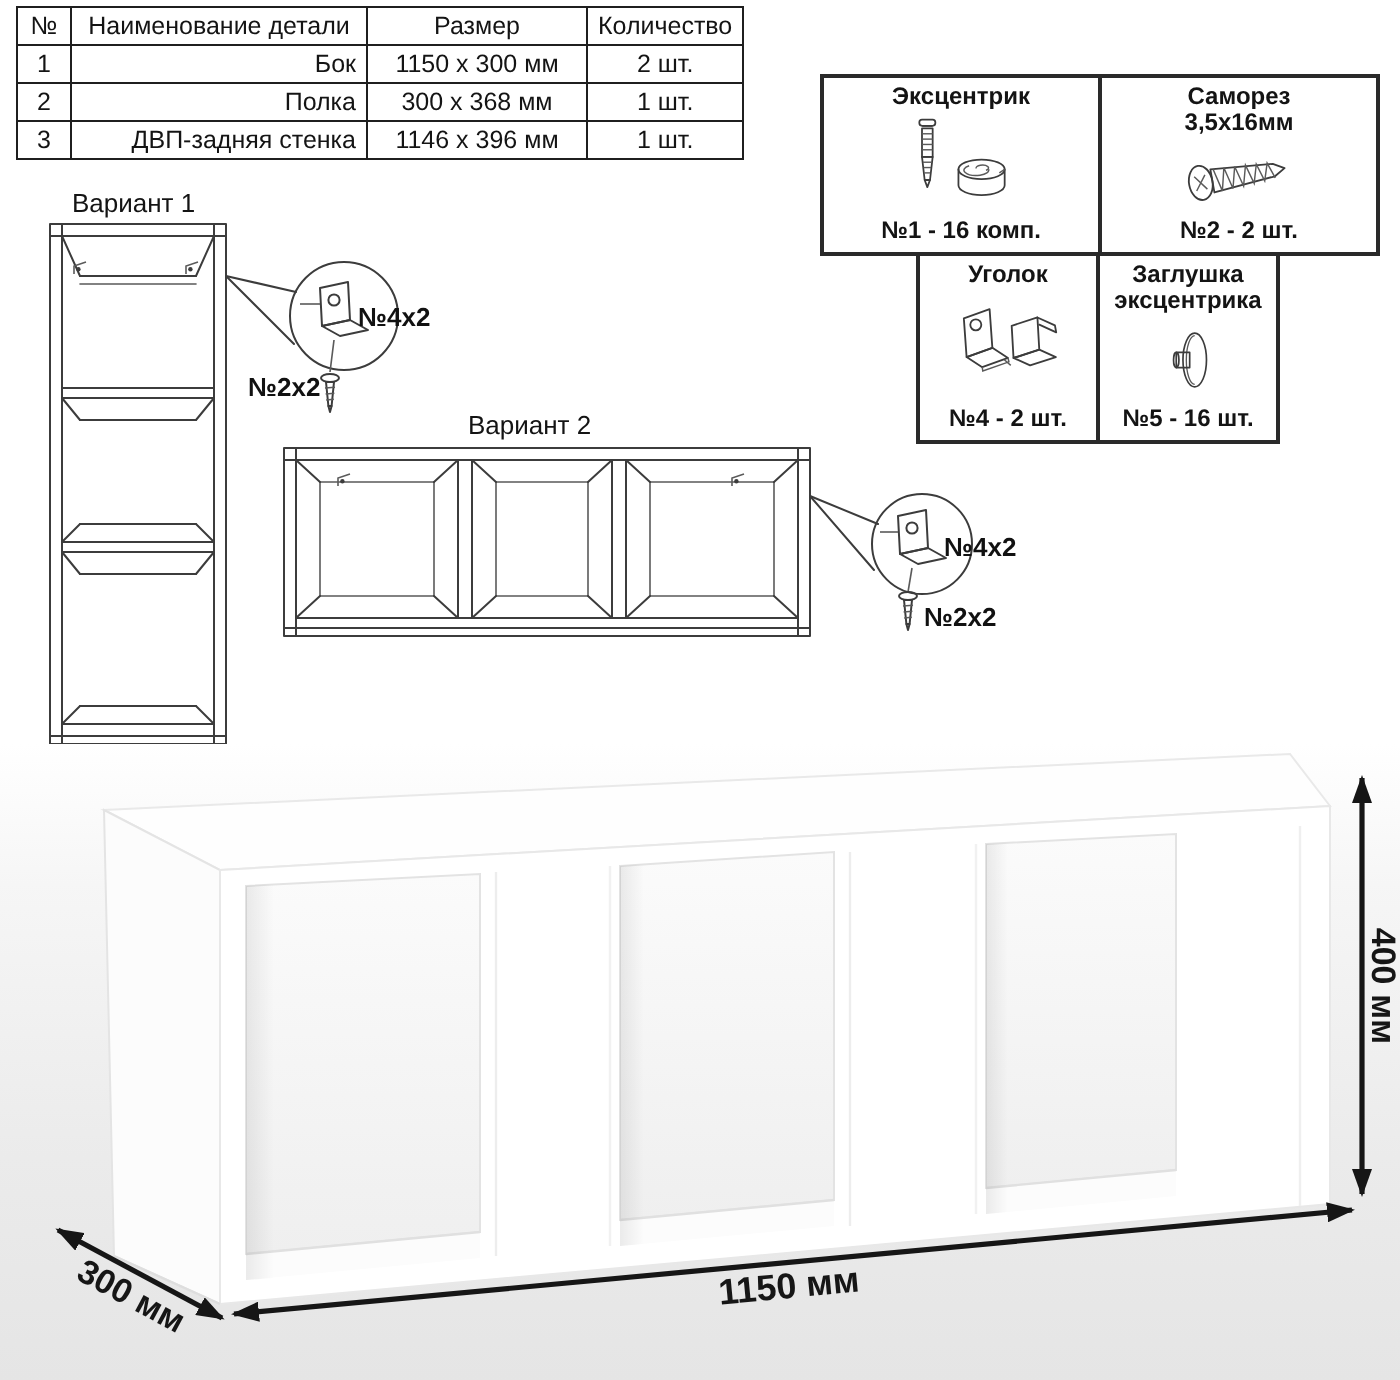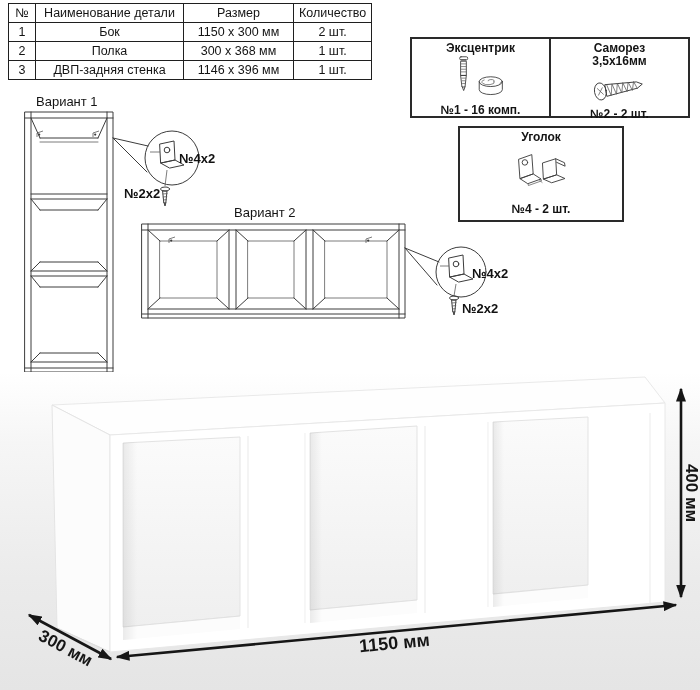--- a/index.html
+++ b/index.html
@@ -4,21 +4,21 @@
 <style>
   html,body{margin:0;padding:0;background:#fff;}
   .page{position:relative;width:700px;height:690px;background:#ffffff;overflow:hidden;
         font-family:"Liberation Sans",sans-serif;color:#111;}
   
   table.parts{position:absolute;left:8px;top:3px;border-collapse:collapse;table-layout:fixed;}
   table.parts th,table.parts td{border:1.5px solid #1f1f1f;font-size:12.5px;font-weight:400;
         padding:0 5px;height:18px;white-space:nowrap;color:#141414;}
   table.parts th{text-align:center;}
   td.c{text-align:center;}
-  td.l{text-align:center;}
+  td.l{text-align:right;}
   
   .hwrow{position:absolute;display:flex;background:#fff;border:2px solid #2a2a2a;box-sizing:border-box;}
   .hwcell{flex:1;display:flex;flex-direction:column;align-items:center;box-sizing:border-box;
         border-right:2px solid #2a2a2a;padding:3px 2px 4px 2px;min-width:0;}
   .hwcell:last-child{border-right:none;}
   .hwtitle{font-size:12px;font-weight:700;line-height:1.12;text-align:center;color:#141414;}
   .hwicon{flex:1;display:flex;align-items:center;justify-content:center;}
   .hwcount{font-size:12px;font-weight:700;color:#141414;}
   .vtitle{position:absolute;font-size:13px;font-weight:400;color:#141414;white-space:nowrap;}
   svg .s{stroke:#3c3c3c;stroke-width:1;fill:none;stroke-linecap:round;stroke-linejoin:round;}
@@ -63,21 +63,21 @@
     </tr>
     <tr>
       <td class="c">3</td>
       <td class="l">ДВП-задняя стенка</td>
       <td class="c">1146 x 396 мм</td>
       <td class="c">1 шт.</td>
     </tr>
   </tbody>
     </table>
 
-  <div class="hwrow" style="left:410px;top:37px;width:280px;height:81px;">
+  <div class="hwrow" style="left:410px;top:37px;width:280px;height:91px;">
     <div class="hwcell">
       <span class="hwtitle">Эксцентрик</span>
       <span class="hwicon">
         <svg width="72" height="48" viewBox="0 0 72 54">
           <rect class="s" x="12" y="2" width="9" height="3.5" rx="1.5"></rect>
           <line class="s" x1="14" y1="5.5" x2="19" y2="5.5"></line>
           <rect class="s" x="13.5" y="7" width="6" height="16"></rect>
           <line class="st" x1="13.5" y1="10" x2="19.5" y2="10"></line>
             <line class="st" x1="13.5" y1="13" x2="19.5" y2="13"></line>
           <line class="st" x1="13.5" y1="16" x2="19.5" y2="16"></line>
@@ -106,36 +106,49 @@
             <path class="st" d="M8,17 L14,25 M8,25 L14,17"></path>
             <path class="s" d="M17.5,14.5 L52,17.5 L58,21 L52,24.5 L17.5,27.5 Z"></path>
             <path class="st" d="M19,14.7 L22,27.4 L25,15 L28,27.1 L31,15.3 L34,26.8 L37,15.7 L40,26.4 L43,16.1 L46,26 L49,16.6 L52,25.4"></path>
           </g>
         </svg>
       </span>
       <span class="hwcount">№2 - 2 шт.</span>
     </div>
   </div>
 
-  <div class="hwrow" style="left:458px;top:126px;width:166px;height:96px;">
+  <div class="hwrow" style="left:458px;top:126px;width:182px;height:96px;">
     <div class="hwcell">
       <span class="hwtitle">Уголок</span>
       <span class="hwicon">
         <svg width="64" height="46" viewBox="0 0 64 50">
           <path class="s" d="M8,10 L22,5 L23.5,26 L9.5,31 Z"></path>
           <circle class="s" cx="14.5" cy="13.5" r="3"></circle>
           <path class="s" d="M9.5,31 L23.5,26 L32,31.5 L18,36.5 Z"></path>
           <path class="st" d="M18,36.5 L18.3,38.6 L32.5,33.6 L32,31.5"></path>
           <path class="s" d="M34,14 L48,9.5 L49,27 L35,31.5 Z"></path>
           <path class="s" d="M48,9.5 L57.5,13.8 L58.2,17.6 L49,13.4"></path>
           <path class="s" d="M35,31.5 L49,27 L58,31 L44,35.5 Z"></path>
           <path class="st" d="M30,32.5 l3.5,3"></path>
         </svg>
       </span>
       <span class="hwcount">№4 - 2 шт.</span>
+    </div>
+    <div class="hwcell">
+      <span class="hwtitle">Заглушка</span>
+      <span class="hwtitle">эксцентрика</span>
+      <span class="hwicon">
+        <svg width="42" height="42" viewBox="0 0 42 50">
+          <ellipse class="s" cx="25" cy="25" rx="7" ry="16"></ellipse>
+          <path class="st" d="M25,10.5 a5,14.5 0 0 0 0,29"></path>
+          <rect class="s" x="14" y="20.5" width="8" height="9"></rect>
+          <ellipse class="s" cx="14" cy="25" rx="1.6" ry="4.5"></ellipse>
+        </svg>
+      </span>
+      <span class="hwcount">№5 - 16 шт.</span>
     </div>
   </div>
 
   <div class="vtitle" style="left:36px;top:94px;">Вариант 1</div>
   <svg class="abs" style="left:14px;top:92px;" width="216" height="282" viewBox="0 0 216 282">
     <g class="s">
       <rect x="11" y="20" width="88" height="260"></rect>
       <line x1="17" y1="20" x2="17" y2="280"></line>
         <line x1="93" y1="20" x2="93" y2="280"></line>
       <line x1="11" y1="26" x2="99" y2="26"></line>

